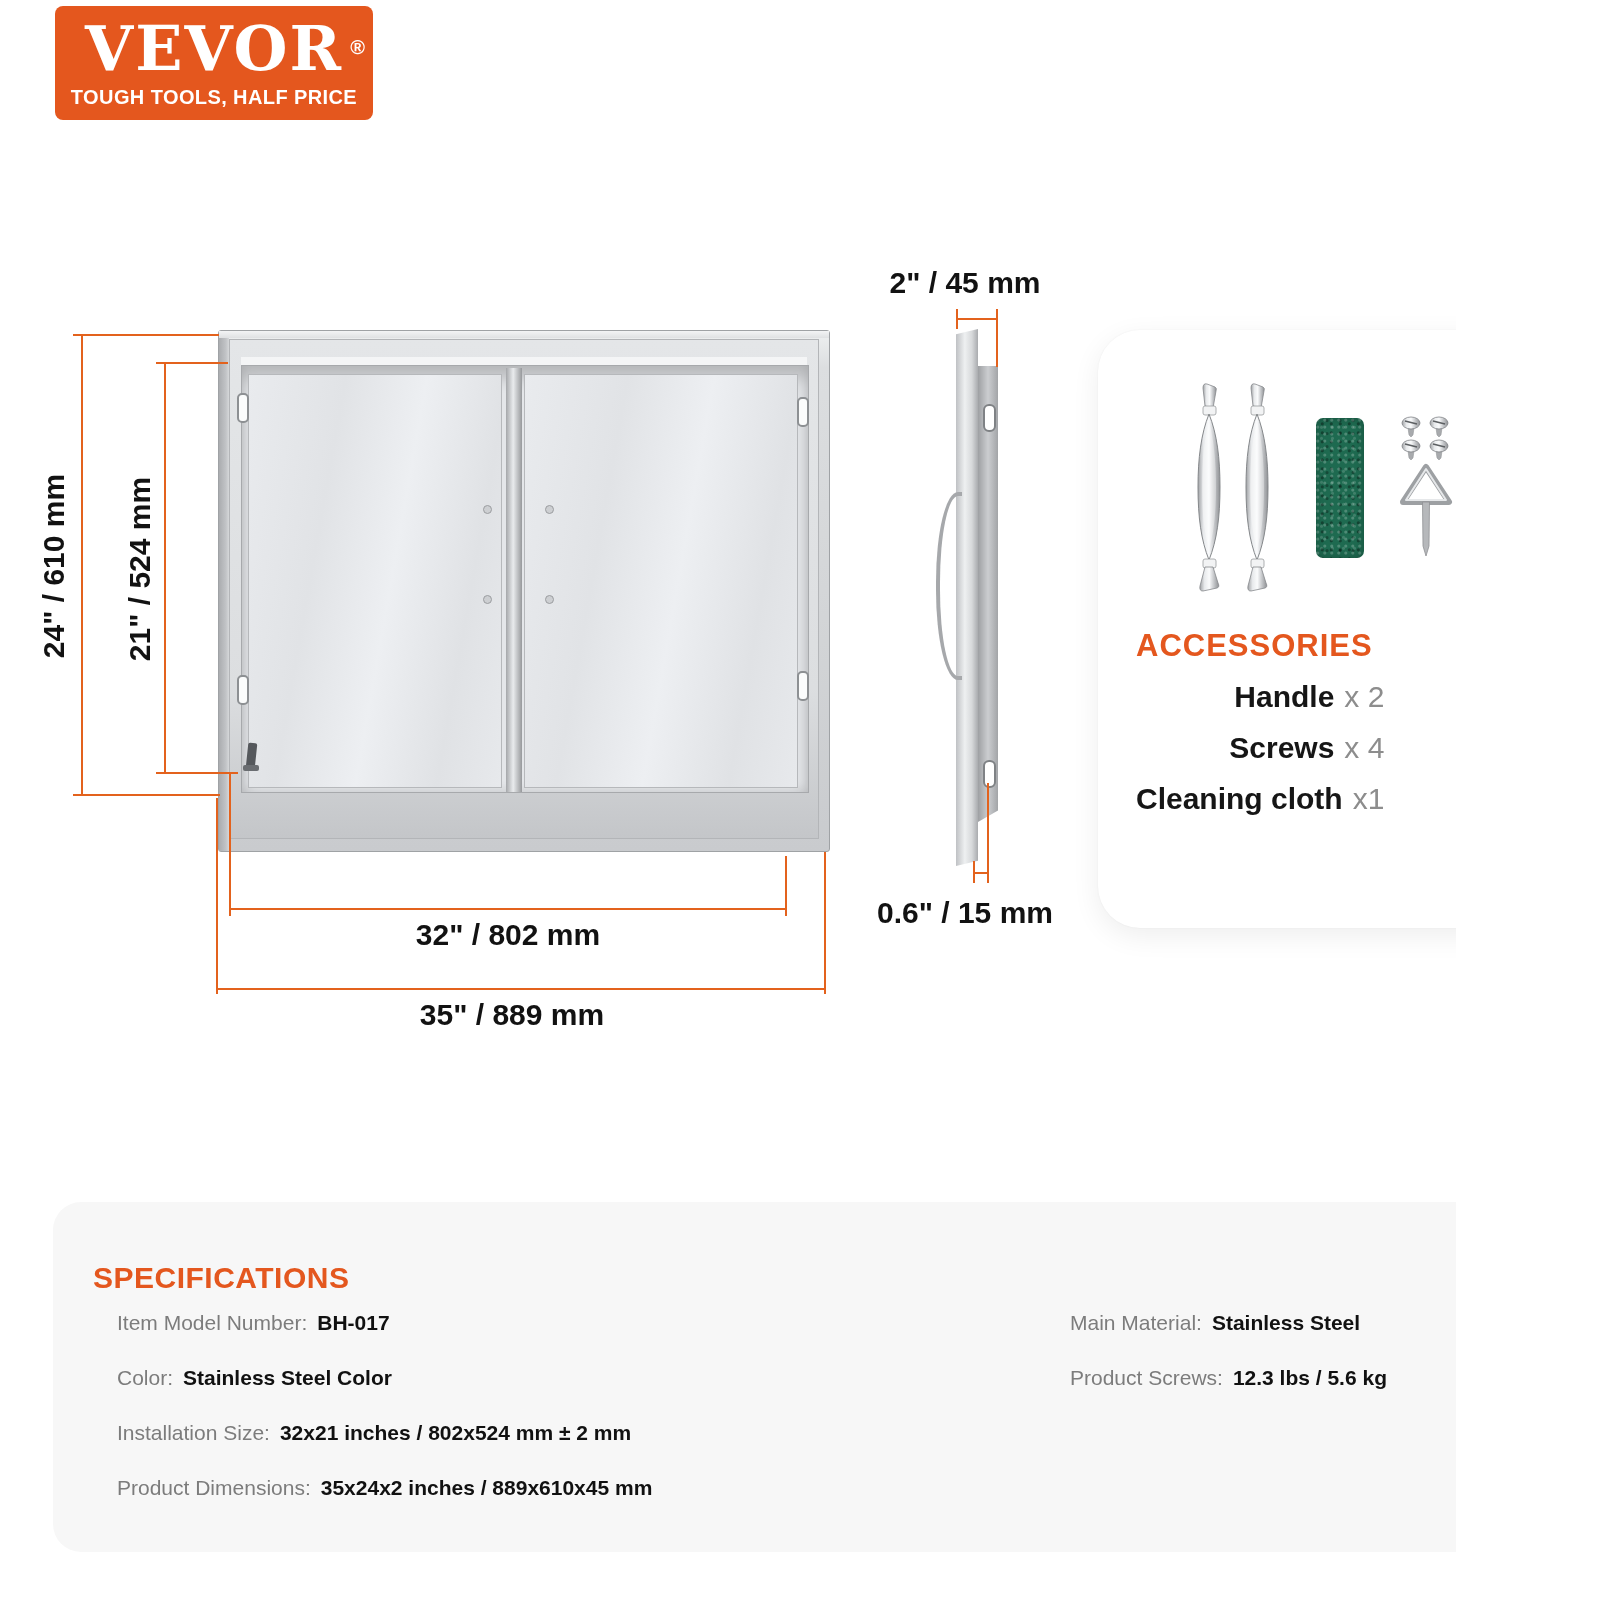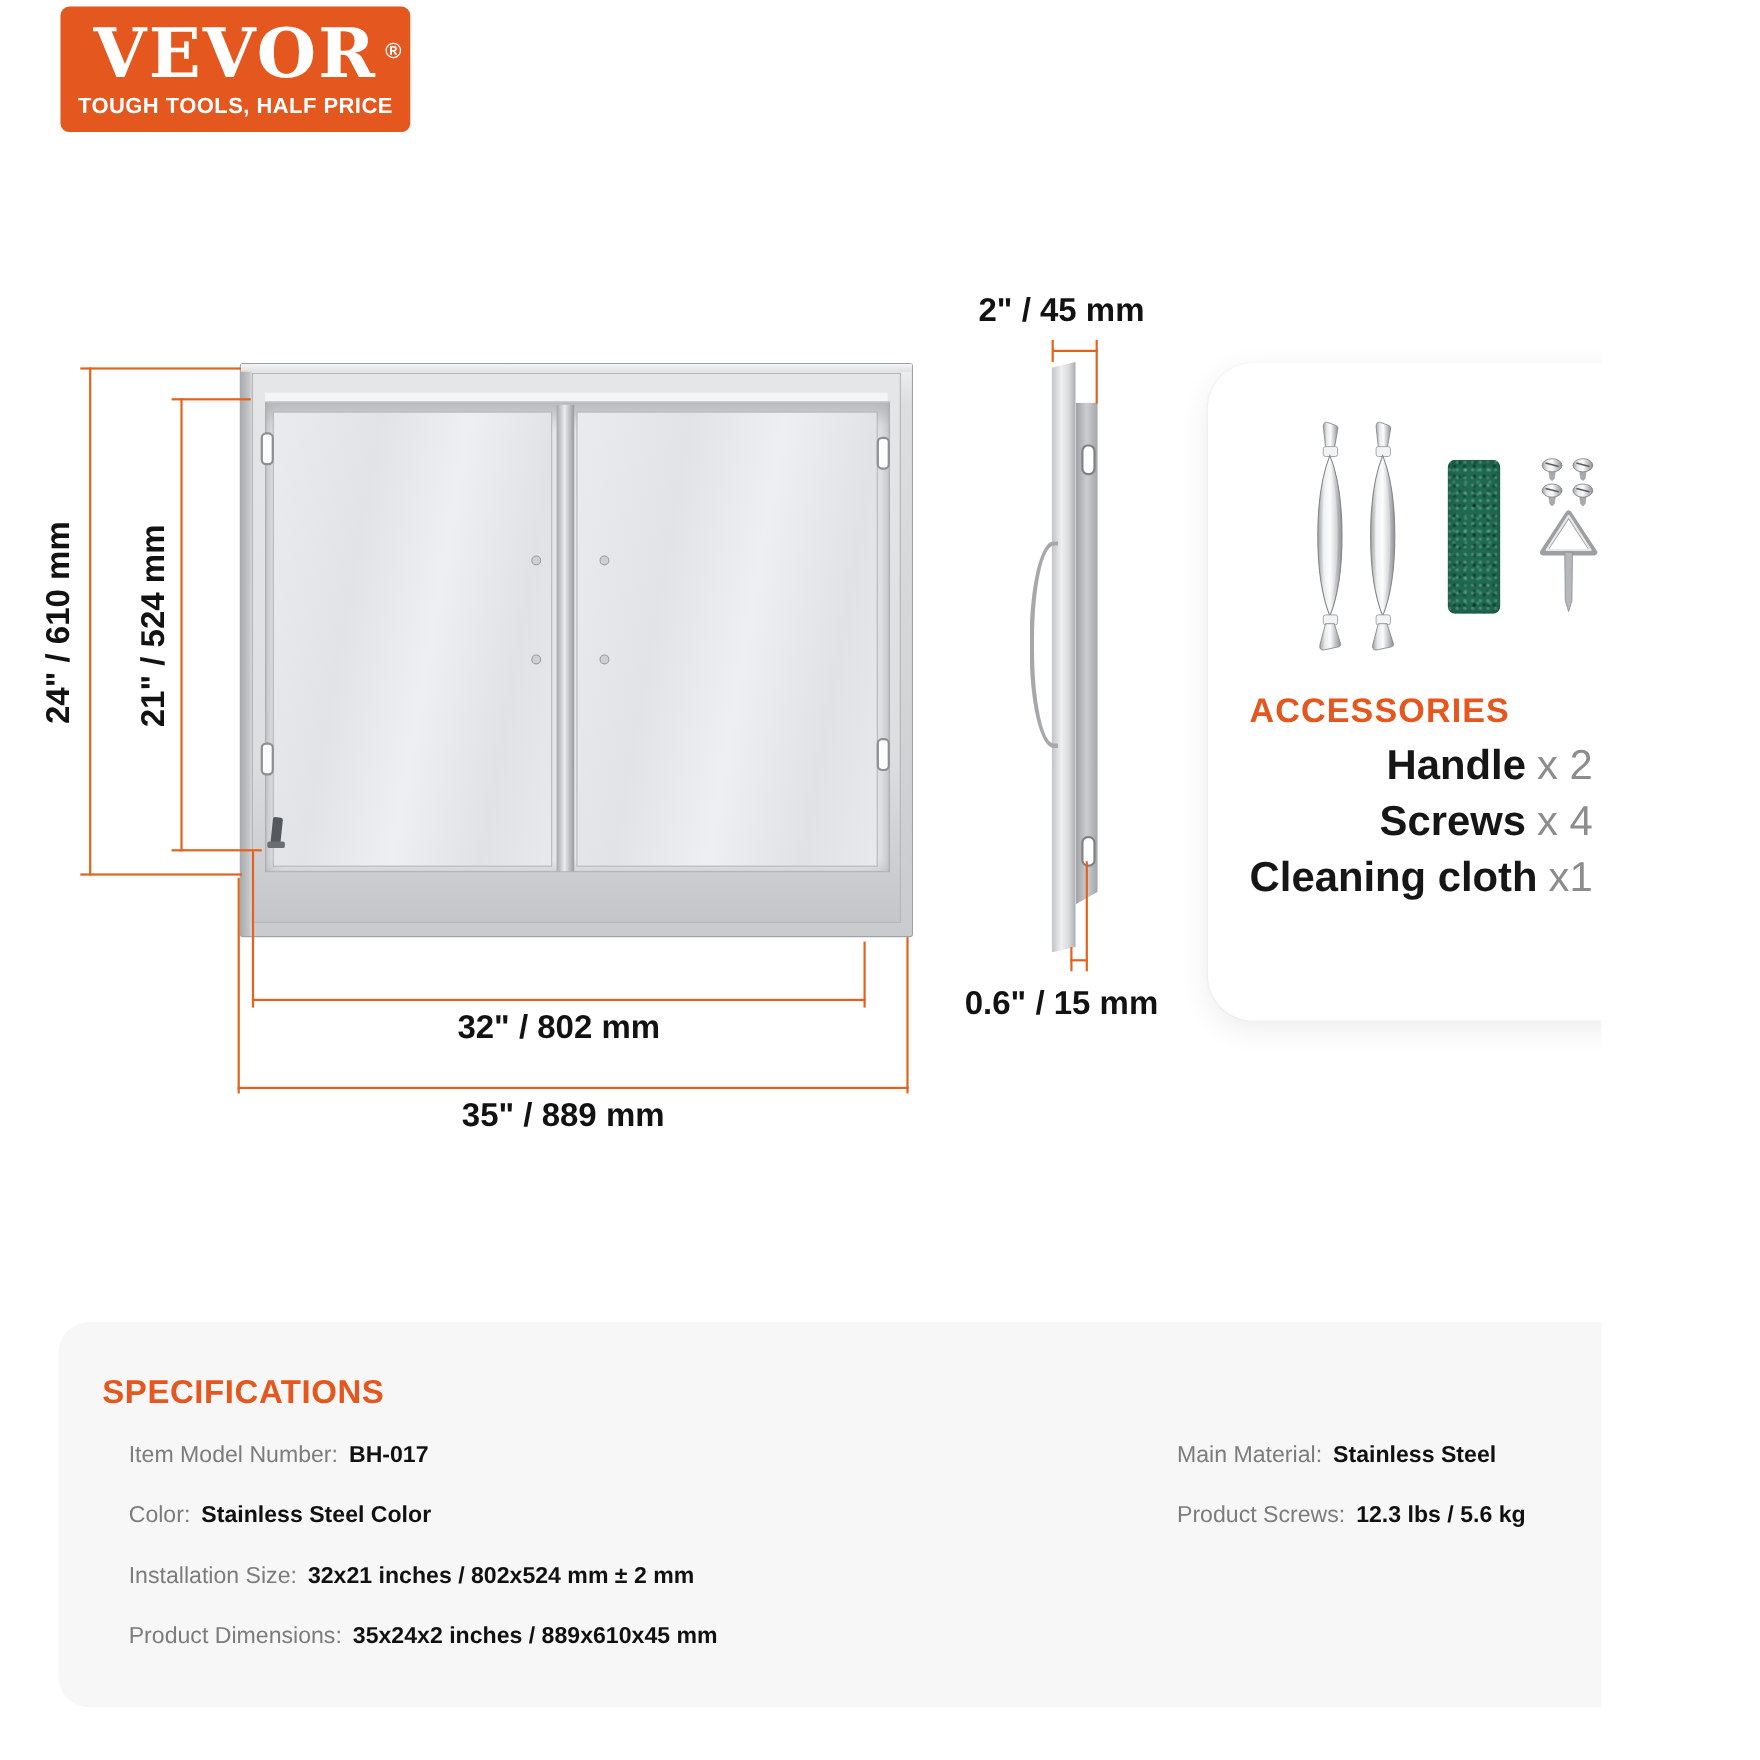--- a/index.html
+++ b/index.html
@@ -51,35 +51,35 @@
         clip-path:polygon(0 0,100% 0,100% 97.5%,0 100%);}
   .side-slot{position:absolute;width:9px;height:24px;background:#fff;border:2px solid #7f8285;border-radius:6px;}
   #side-handle{left:936px;top:492px;width:22px;height:180px;border:4px solid #a6a8ab;border-right:0;
         border-radius:22px 0 0 22px / 90px 0 0 90px;}
 
   
   #acc-card{left:1098px;top:330px;width:450px;height:598px;background:#ffffff;border-radius:42px;
         box-shadow:0 8px 28px rgba(0,0,0,0.07), 0 0 2px rgba(0,0,0,0.05);text-align:right;}
   #acc-card .title{position:absolute;left:38px;top:298px;font-size:31px;font-weight:bold;color:#e4571e;letter-spacing:1px;}
   #acc-card .rows{position:absolute;left:38px;top:341px;}
-  #acc-card .row{height:51px;line-height:51px;font-size:38px;white-space:nowrap;}
+  #acc-card .row{height:51px;line-height:51px;font-size:30px;white-space:nowrap;}
   #acc-card .row .nm{font-weight:bold;color:#161616;}
   #acc-card .row .qty{color:#8d8d8d;margin-left:10px;}
   #pad-icon{position:absolute;left:218px;top:88px;width:48px;height:140px;border-radius:7px;background-color:#1e6a50;
         background-image:
           radial-gradient(circle at 25% 30%, rgba(255,255,255,0.22) 1px, transparent 2px),
           radial-gradient(circle at 70% 65%, rgba(0,0,0,0.35) 1px, transparent 2px),
           radial-gradient(circle at 50% 85%, rgba(255,255,255,0.15) 1px, transparent 2px),
           radial-gradient(circle at 85% 20%, rgba(0,0,0,0.3) 1px, transparent 2px);
         background-size:7px 7px, 9px 9px, 11px 11px, 13px 13px;
         box-shadow:inset 0 0 10px rgba(0,0,0,0.25);}
 
   
   #spec-box{left:53px;top:1202px;width:1500px;height:350px;background:#f7f7f7;border-radius:28px;}
-  #spec-box .title{position:absolute;left:40px;top:47px;font-size:30px;font-weight:bold;color:#e4571e;letter-spacing:0.5px;}
+  #spec-box .title{position:absolute;left:40px;top:59px;font-size:30px;font-weight:bold;color:#e4571e;letter-spacing:0.5px;}
   .spec-col{position:absolute;top:93px;}
   .spec-col.left{left:40px;}
   .spec-col.right{left:993px;}
   .spec-row{height:55px;line-height:55px;font-size:21px;white-space:nowrap;margin-left:24px;}
   .spec-row .lbl{color:#7c7c7c;}
   .spec-row .val{color:#111;font-weight:bold;margin-left:10px;}
 </style>
 </head>
 <body>
 

